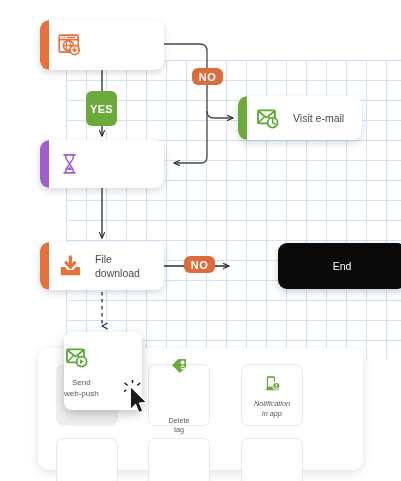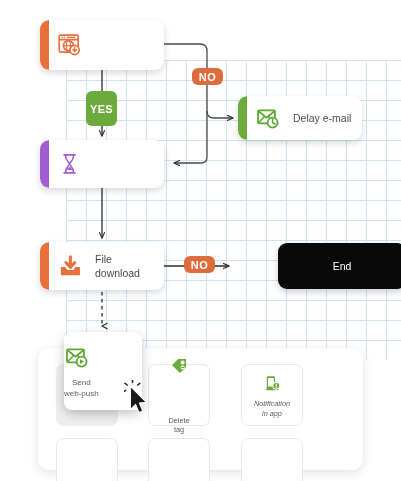--- a/index.html
+++ b/index.html
@@ -276,21 +276,21 @@
     <div class="accent" style="background:#6cab3b"></div>
     <div class="nicon">
       <svg viewBox="0 0 26 26" width="26" height="26" xmlns="http://www.w3.org/2000/svg">
         <rect x="3" y="5.4" width="17" height="13" rx="1.2" fill="none" stroke="#5aa832" stroke-width="1.8"></rect>
         <path d="M3.6,6.2 L11.5,12.6 L19.4,6.2" fill="none" stroke="#5aa832" stroke-width="1.8" stroke-linecap="round" stroke-linejoin="round"></path>
         <path d="M3.6,17.8 L9.4,11.6 M19.4,17.8 L13.6,11.6" fill="none" stroke="#5aa832" stroke-width="1.5" stroke-linecap="round"></path>
         <circle cx="17.6" cy="17.6" r="5" fill="#ffffff" stroke="#5aa832" stroke-width="1.8"></circle>
         <path d="M17.6,14.4 L17.6,17.6 L20,19.1" fill="none" stroke="#5aa832" stroke-width="1.6" stroke-linecap="round" stroke-linejoin="round"></path>
       </svg>
     </div>
-    <div class="nlabel">Delay e-mail</div>
+    <div class="nlabel">Visit e-mail</div>
   </div>
 
   <div id="node-end">
     <div class="endlabel">End</div>
   </div>
 
   <div class="badge" id="badge-yes">YES</div>
   <div class="badge" id="badge-no1">NO</div>
   <div class="badge" id="badge-no2">NO</div>
 

